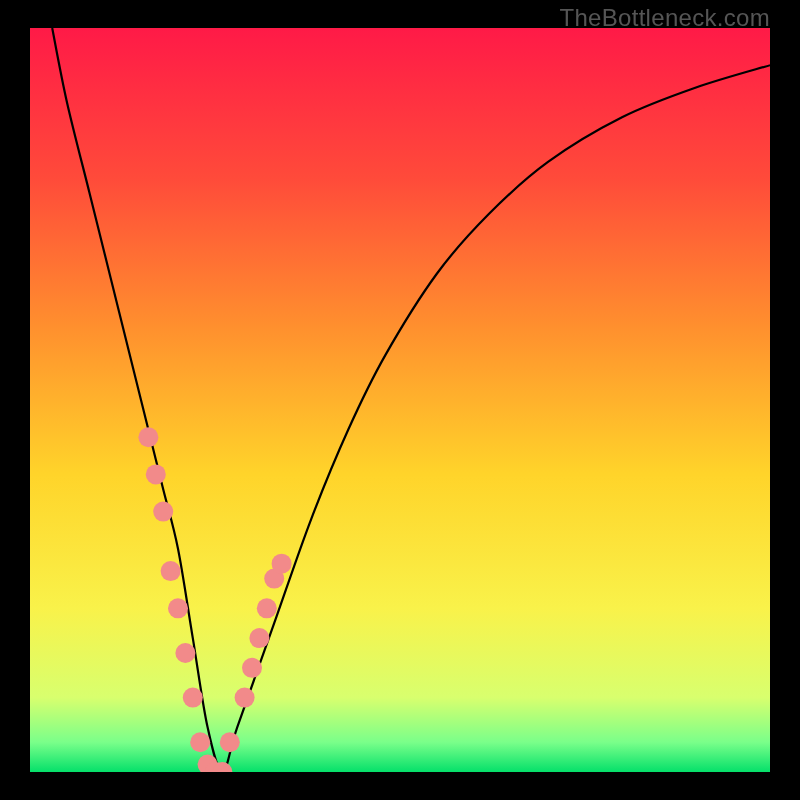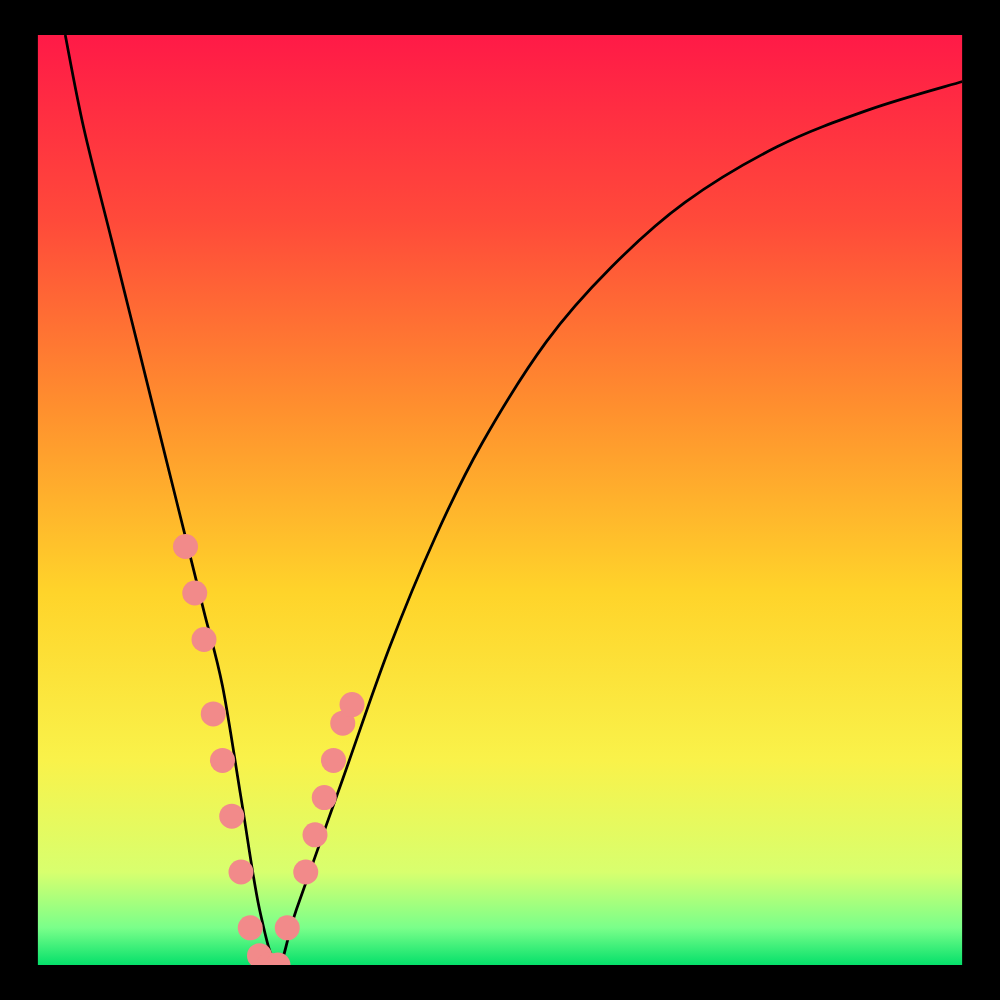--- a/index.html
+++ b/index.html
@@ -88,13 +88,14 @@
           <circle cx="199.8" cy="714.24" r="10" fill="#f28a8a"></circle>
           <circle cx="214.6" cy="669.6" r="10" fill="#f28a8a"></circle>
           <circle cx="222" cy="639.84" r="10" fill="#f28a8a"></circle>
           <circle cx="229.4" cy="610.08" r="10" fill="#f28a8a"></circle>
           <circle cx="236.8" cy="580.3199999999999" r="10" fill="#f28a8a"></circle>
           <circle cx="244.20000000000002" cy="550.56" r="10" fill="#f28a8a"></circle>
           <circle cx="251.60000000000002" cy="535.68" r="10" fill="#f28a8a"></circle>
         </g>
     </svg>
   </div>
+  <div class="watermark">TheBottleneck.com</div>
 </div>
 
 </body></html>

